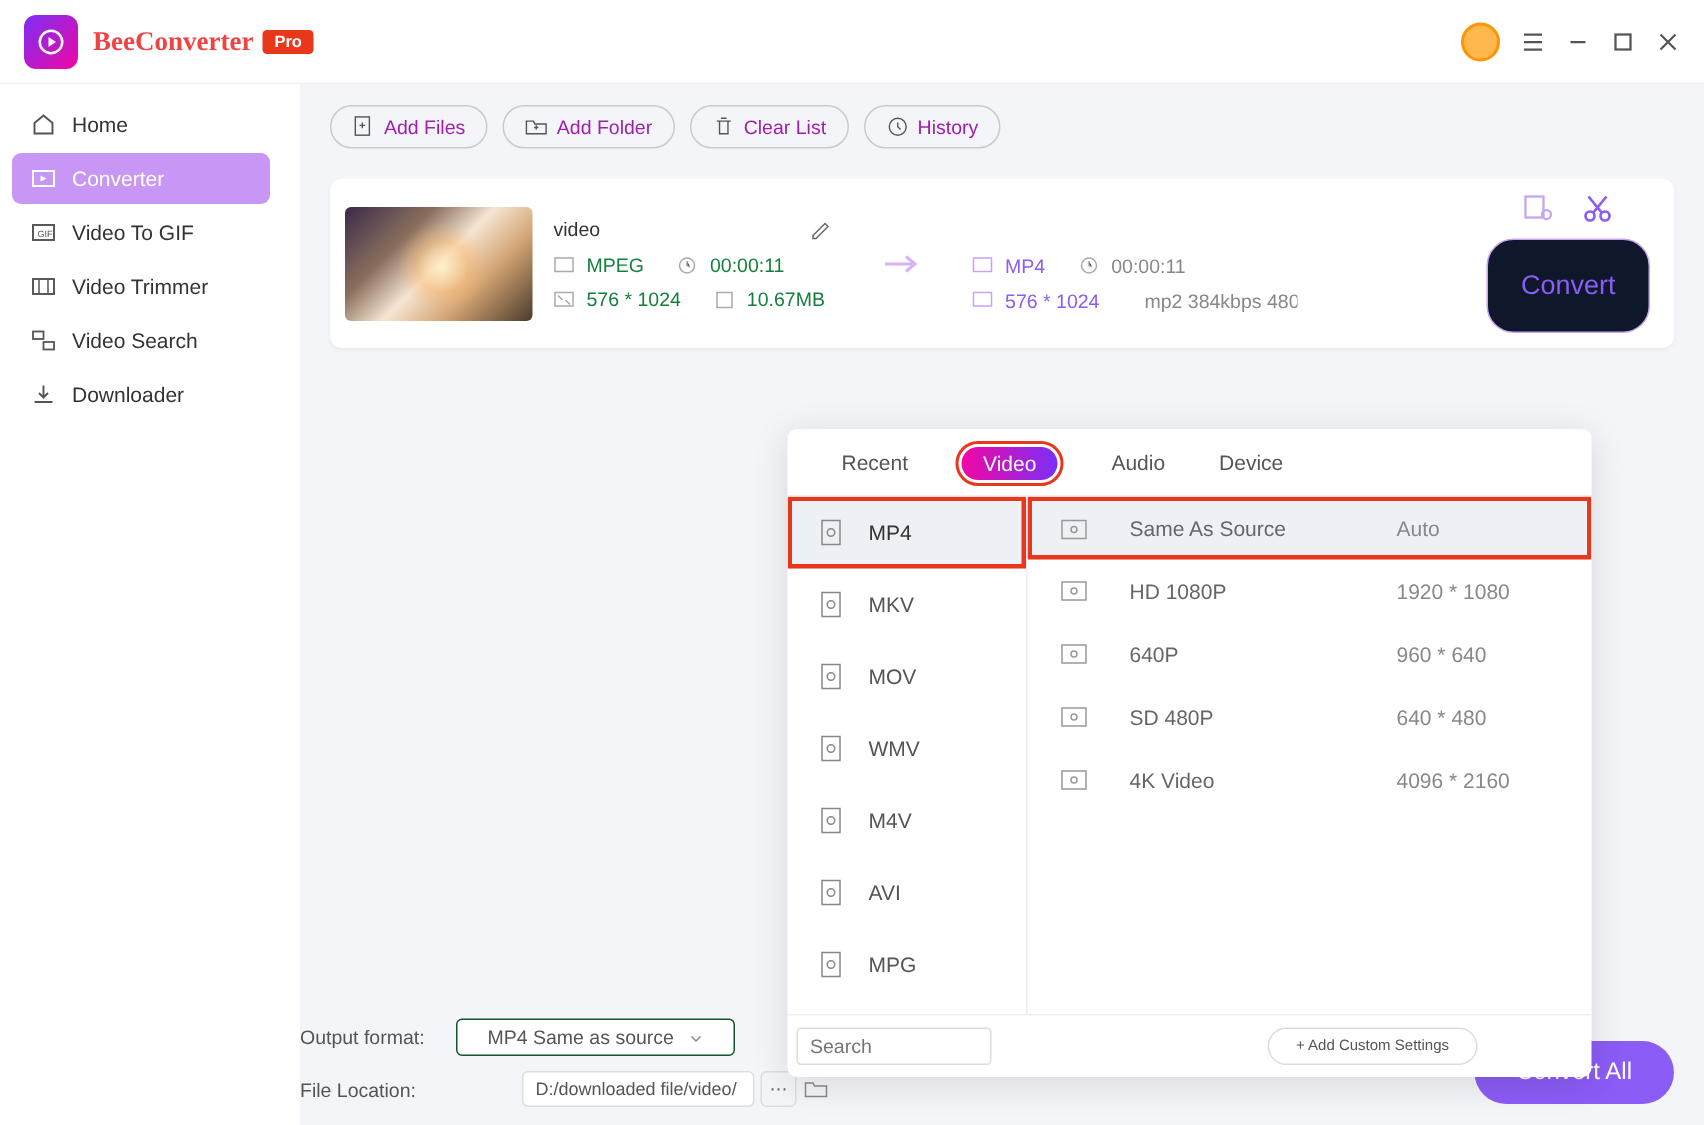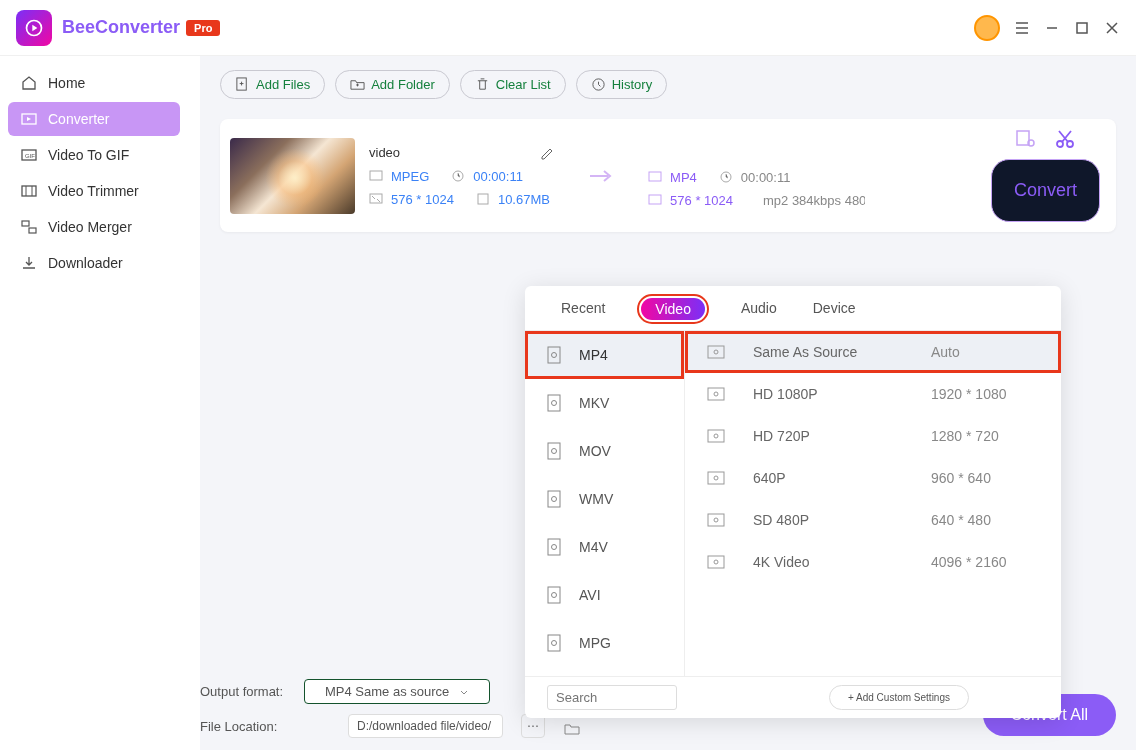--- a/index.html
+++ b/index.html
@@ -2,51 +2,51 @@
 <html><head>
 <meta charset="utf-8">
 <style>
 * { margin: 0; padding: 0; box-sizing: border-box; font-family: -apple-system, BlinkMacSystemFont, "Segoe UI", Arial, sans-serif; }
 body { width: 1136px; height: 750px; background: #ffffff; overflow: hidden; position: relative; }
 
 
 .titlebar { height: 56px; display: flex; align-items: center; padding: 0 16px; border-bottom: 1px solid #f0f0f0; }
 .logo-box { width: 36px; height: 36px; background: linear-gradient(135deg, #7b2ff7, #f107a3); border-radius: 8px; display: flex; align-items: center; justify-content: center; margin-right: 10px; }
 .logo-box svg { width: 20px; height: 20px; }
-.app-name { font-size: 18px; font-weight: 600; color: #8b5cf6; margin-right: 6px; }
+.app-name { font-size: 18px; font-weight: 600; color: #ef4444; margin-right: 6px; font-family: Liberation Serif, serif; }
 .pro-badge { background: #e8371b; color: #fff; font-size: 11px; font-weight: 600; padding: 2px 8px; border-radius: 3px; }
 .titlebar-spacer { flex: 1; }
 .titlebar-right { display: flex; align-items: center; gap: 14px; }
 .avatar { width: 26px; height: 26px; border-radius: 50%; background: #ffb84d; border: 2px solid #ff9500; }
 .titlebar-icon { width: 16px; height: 16px; cursor: pointer; color: #444; display: flex; align-items: center; justify-content: center; }
 
 
 .main-layout { display: flex; height: calc(100% - 56px); }
 .sidebar { width: 200px; padding: 8px 0; }
 .sidebar-item { display: flex; align-items: center; gap: 10px; padding: 8px 12px; margin: 2px 20px 2px 8px; border-radius: 6px; font-size: 14px; color: #333; cursor: pointer; }
 .sidebar-item.active { background: #c896f5; color: #fff; }
 .sidebar-item .sicon { width: 18px; height: 18px; display: flex; align-items: center; justify-content: center; }
 
 .content { flex: 1; background: #f4f5f9; padding: 14px 20px 12px 20px; position: relative; }
 
 
 .toolbar { display: flex; gap: 10px; margin-bottom: 20px; }
-.tbtn { display: flex; align-items: center; gap: 6px; padding: 6px 14px; border: 1px solid #c9c9d1; border-radius: 18px; background: #f4f5f9; font-size: 13px; color: #15803d; cursor: pointer; }
+.tbtn { display: flex; align-items: center; gap: 6px; padding: 6px 14px; border: 1px solid #c9c9d1; border-radius: 18px; background: #f4f5f9; font-size: 13px; color: #a21caf; cursor: pointer; }
 .tbtn svg { width: 15px; height: 15px; }
 
 
 .video-card { background: #fff; border-radius: 8px; padding: 10px 16px 10px 10px; display: flex; align-items: center; gap: 14px; box-shadow: 0 1px 3px rgba(0,0,0,0.05); }
 .thumb { width: 125px; height: 76px; border-radius: 4px; background: linear-gradient(135deg, #3a2a4a 0%, #8b6f5c 30%, #f5e6d3 50%, #d4a574 70%, #4a3a2a 100%); position: relative; overflow: hidden; }
 .thumb::after { content: ''; position: absolute; width: 60px; height: 60px; left: 35px; top: 10px; background: radial-gradient(circle, rgba(255,240,200,0.9) 0%, rgba(255,180,100,0.4) 40%, transparent 70%); }
 .vinfo { display: flex; flex-direction: column; gap: 8px; font-size: 13px; color: #555; }
 .vname-row { display: flex; align-items: center; gap: 140px; }
 .vname { color: #333; }
 .edit-icon { cursor: pointer; color: #666; }
 .meta-row { display: flex; gap: 22px; align-items: center; }
-.meta-item { display: flex; align-items: flex-start; gap: 8px; color: #3b82f6; font-size: 13px; }
+.meta-item { display: flex; align-items: flex-end; gap: 8px; color: #15803d; font-size: 13px; }
 .meta-icon { width: 14px; height: 14px; color: #aaa; }
 .arrow-convert { color: #d4b5f5; margin: 0 18px; }
 .vinfo-out { display: flex; flex-direction: column; gap: 8px; font-size: 13px; }
 .out-row { display: flex; gap: 22px; align-items: center; }
 .out-item { display: flex; align-items: center; gap: 8px; color: #8b5cf6; font-size: 13px; }
 .out-item.gray { color: #888; }
 .card-actions { margin-left: auto; display: flex; flex-direction: column; align-items: center; gap: 10px; }
 .action-icons { display: flex; gap: 20px; }
 .action-icons svg { width: 20px; height: 20px; cursor: pointer; }
 .convert-btn { padding: 20px 22px; border: 1px solid #c5a3f5; border-radius: 18px; background: #0f172a; color: #8b5cf6; font-size: 18px; cursor: pointer; }
@@ -56,34 +56,34 @@
 .popup-tabs { display: flex; gap: 36px; padding: 12px 36px 10px 36px; border-bottom: 1px solid #eee; }
 .ptab { font-size: 14px; color: #555; cursor: pointer; padding: 2px 0; }
 .ptab.active { background: linear-gradient(90deg, #f107a3, #7b2ff7); color: #fff; padding: 3px 14px; border-radius: 12px; outline: 2px solid #e8371b; outline-offset: 2px; }
 .popup-body { flex: 1; display: flex; overflow: hidden; }
 .format-list { width: 160px; border-right: 1px solid #eee; overflow-y: auto; display: flex; flex-direction: column; }
 .fitem { display: flex; align-items: center; gap: 14px; padding: 14px 20px; font-size: 14px; color: #555; cursor: pointer; }
 .fitem.active { background: #edf0f5; color: #333; outline: 3px solid #e8371b; outline-offset: -3px; }
 .fitem .ficon { width: 20px; height: 20px; color: #888; }
 .res-list { flex: 1; overflow-y: auto; display: flex; flex-direction: column; }
 .ritem { display: flex; align-items: center; padding: 13px 22px; font-size: 14px; color: #666; cursor: pointer; gap: 28px; }
-.ritem.active { background: #edf0f5; outline: 3px solid #e8371b; outline-offset: -3px; }
+.ritem.active { background: #edf0f5; outline: 3px solid #e8371b; outline-offset: -3px; align-items: flex-end; }
 .ritem .ricon { width: 18px; height: 14px; color: #999; }
 .ritem .rname { width: 150px; }
 .ritem .rres { color: #888; }
-.popup-footer { display: flex; padding: 8px 22px; border-top: 1px solid #eee; }
+.popup-footer { display: flex; padding: 8px 6px; border-top: 1px solid #eee; }
 .search-input { width: 130px; padding: 4px 8px; border: 1px solid #ddd; border-radius: 3px; font-size: 13px; }
 .add-custom { margin-left: auto; margin-right: 70px; padding: 5px 18px; border: 1px solid #ddd; border-radius: 16px; background: #fff; font-size: 10px; color: #555; cursor: pointer; }
 
 
 .bottom-bar { position: absolute; bottom: 12px; left: 0; right: 20px; display: flex; flex-direction: column; gap: 10px; padding-left: 0; margin-top: 42px; }
 .bottom-row { display: flex; align-items: center; gap: 14px; }
 .bottom-label { font-size: 13px; color: #555; width: 90px; }
 .format-select { width: 186px; padding: 4px 20px; border: 1px solid #14532d; border-radius: 4px; font-size: 13px; color: #555; background: #fff; display: flex; justify-content: space-between; align-items: center; cursor: pointer; }
-.path-box { display: flex; align-items: flex-end; gap: 18px; padding-left: 44px; }
+.path-box { display: flex; align-items: center; gap: 4px; padding-left: 44px; }
 .path-input { width: 155px; padding: 4px 8px; border: 1px solid #ddd; border-radius: 4px; font-size: 12px; color: #555; }
 .path-more { width: 24px; height: 24px; border: 1px solid #ddd; border-radius: 4px; display: flex; align-items: center; justify-content: center; cursor: pointer; font-size: 12px; color: #666; }
 .convert-all { position: absolute; right: 20px; bottom: 14px; padding: 12px 28px; background: #8b5cf6; color: #fff; border: none; border-radius: 24px; font-size: 16px; font-weight: 500; cursor: pointer; }
 
 svg { display: block; }
 </style>
 </head>
 <body>
 
 <div class="titlebar">
@@ -159,21 +159,21 @@
         </span>
       <span>Video Trimmer</span>
     </div>
     <div class="sidebar-item">
       <span class="sicon">
           <svg width="16" height="16" viewBox="0 0 16 16" fill="none">
             <rect x="1" y="2" width="7" height="5" stroke="#555" stroke-width="1.2"></rect>
             <rect x="8" y="9" width="7" height="5" stroke="#555" stroke-width="1.2"></rect>
           </svg>
         </span>
-      <span>Video Merger</span>
+      <span>Video Search</span>
     </div>
     <div class="sidebar-item">
       <span class="sicon">
           <svg width="16" height="16" viewBox="0 0 16 16" fill="none">
             <path d="M8 2v8m-3-3l3 3 3-3M2 13h12" stroke="#555" stroke-width="1.3"></path>
           </svg>
         </span>
       <span>Downloader</span>
     </div>
   </div>
@@ -379,28 +379,20 @@
                 <circle cx="9" cy="7" r="2" stroke="#999" fill="none"></circle>
               </svg>
               <span class="rname">HD 1080P</span>
               <span class="rres">1920 * 1080</span>
             </div>
           <div class="ritem">
               <svg class="ricon" viewBox="0 0 18 14">
                 <rect x="1" y="1" width="16" height="12" stroke="#999" fill="none"></rect>
                 <circle cx="9" cy="7" r="2" stroke="#999" fill="none"></circle>
               </svg>
-              <span class="rname">HD 720P</span>
-              <span class="rres">1280 * 720</span>
-            </div>
-          <div class="ritem">
-              <svg class="ricon" viewBox="0 0 18 14">
-                <rect x="1" y="1" width="16" height="12" stroke="#999" fill="none"></rect>
-                <circle cx="9" cy="7" r="2" stroke="#999" fill="none"></circle>
-              </svg>
               <span class="rname">640P</span>
               <span class="rres">960 * 640</span>
             </div>
           <div class="ritem">
               <svg class="ricon" viewBox="0 0 18 14">
                 <rect x="1" y="1" width="16" height="12" stroke="#999" fill="none"></rect>
                 <circle cx="9" cy="7" r="2" stroke="#999" fill="none"></circle>
               </svg>
               <span class="rname">SD 480P</span>
               <span class="rres">640 * 480</span>

